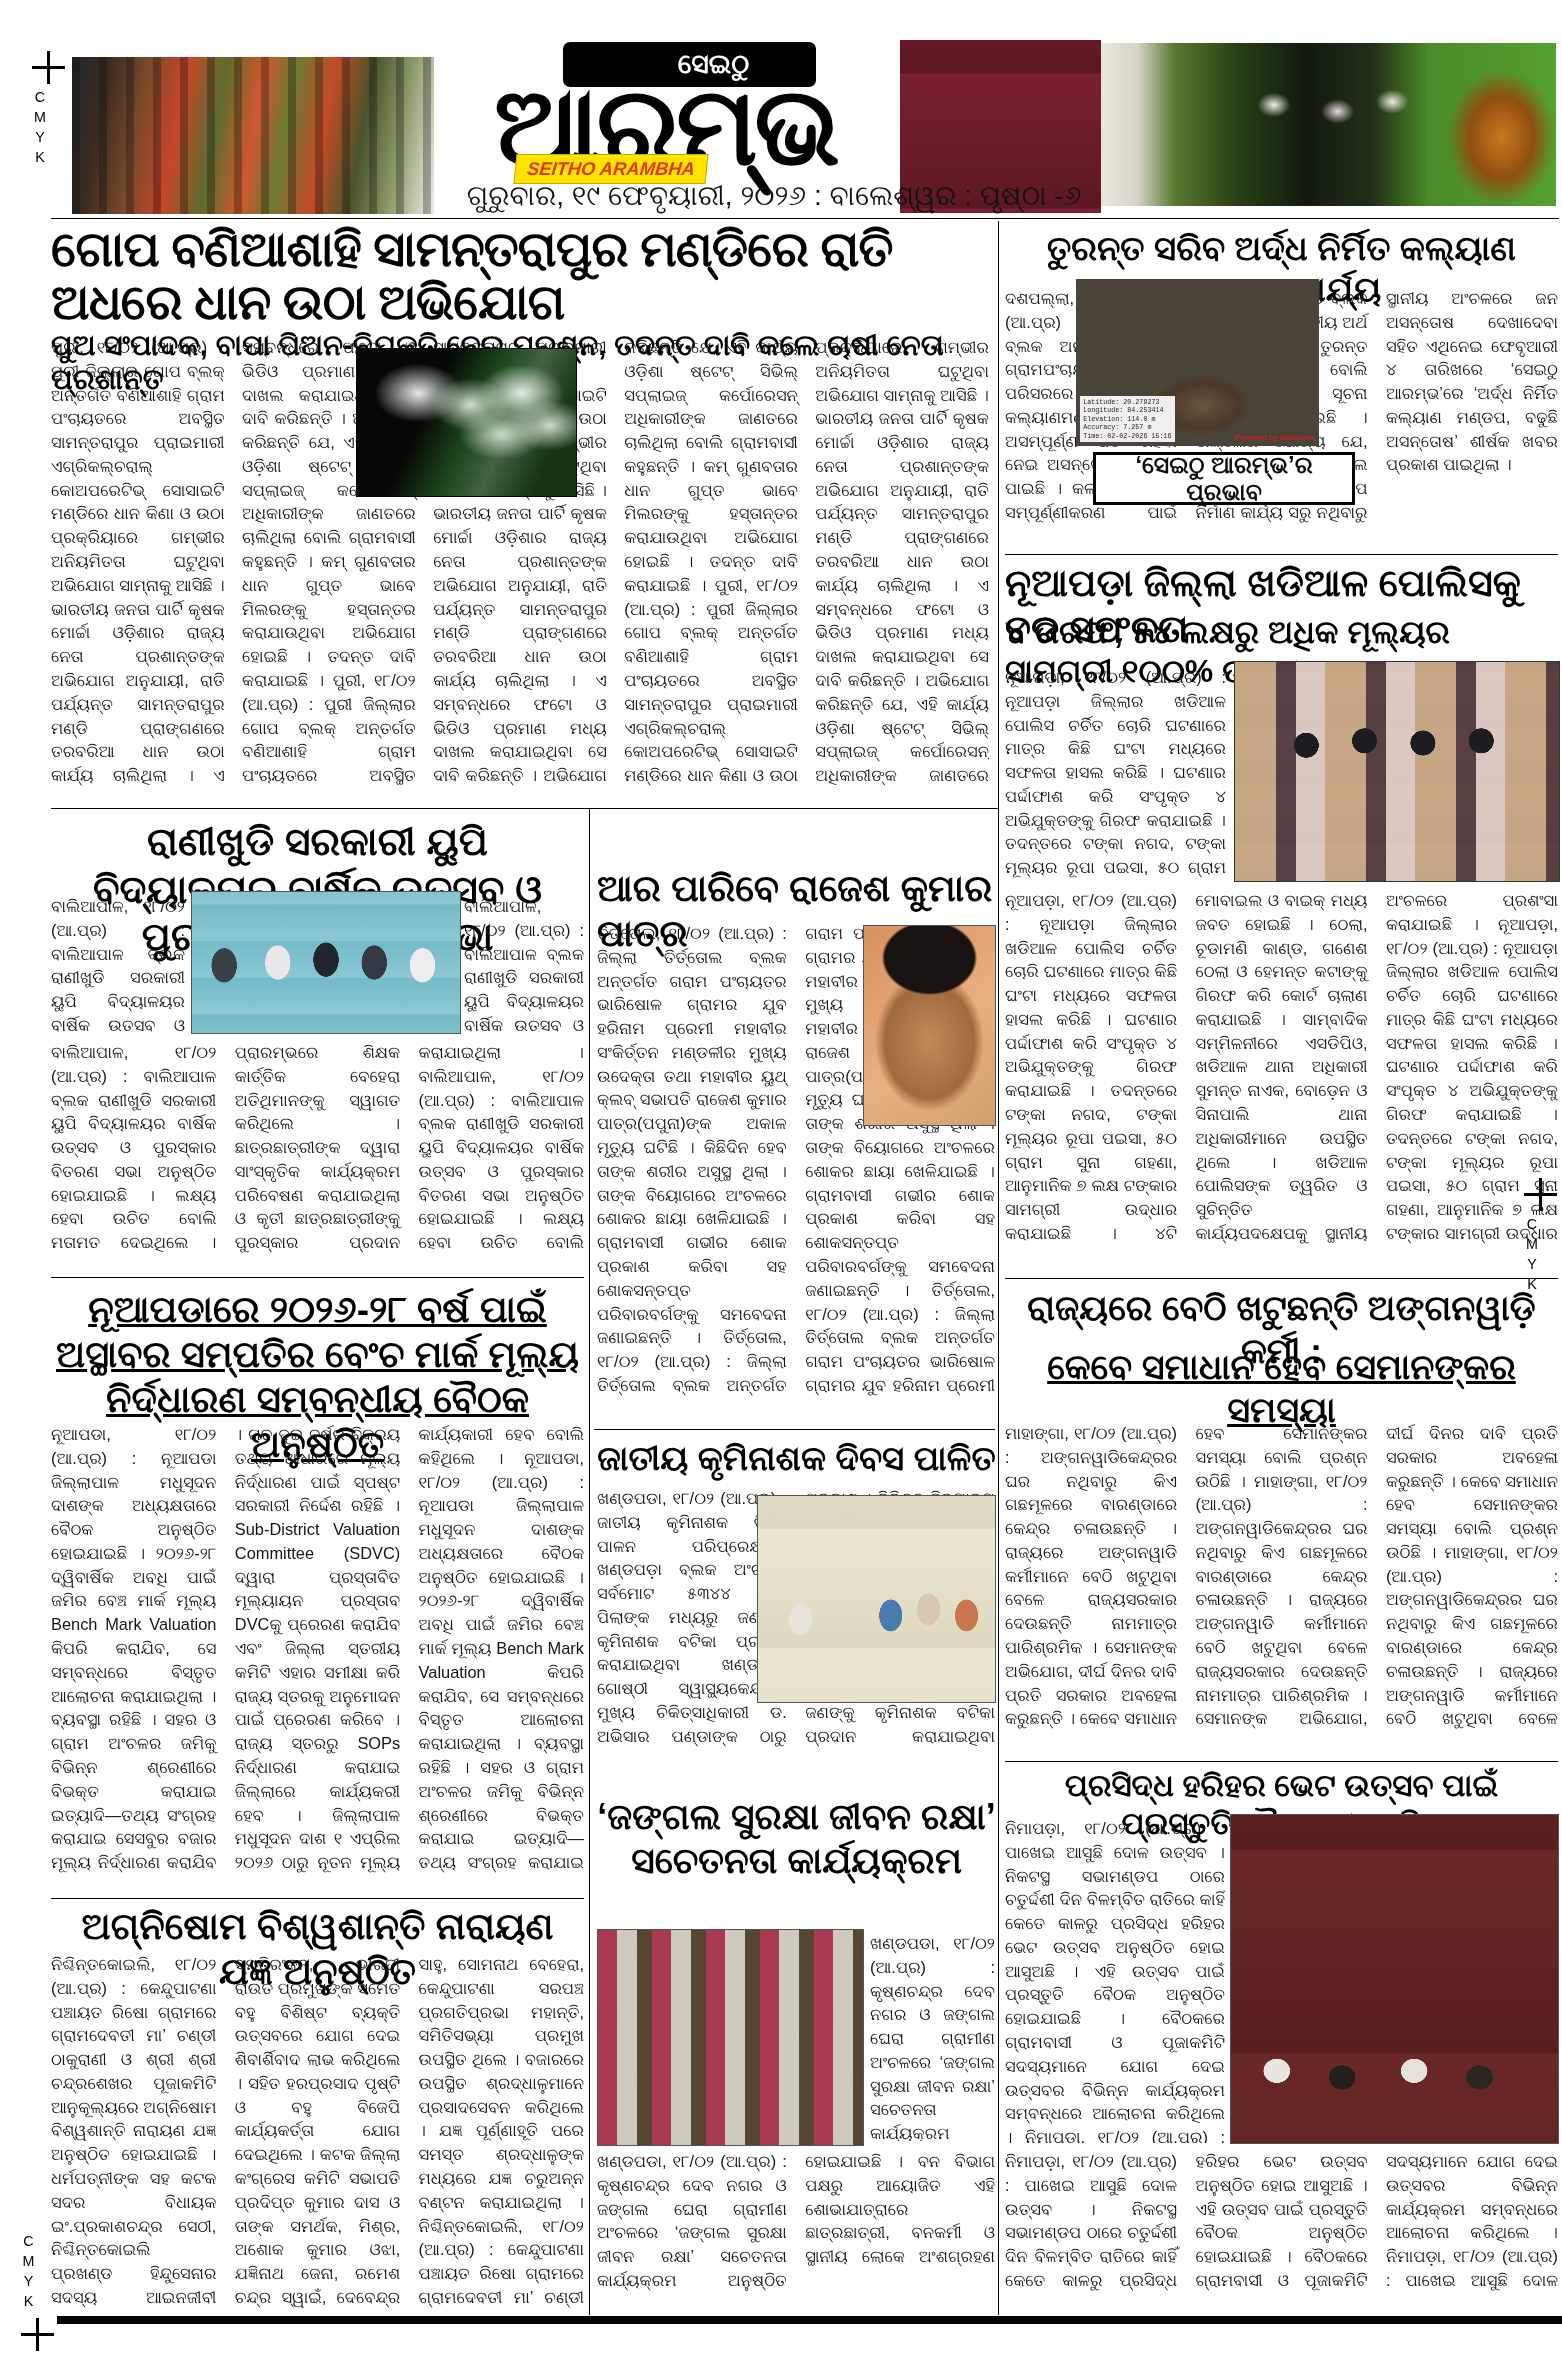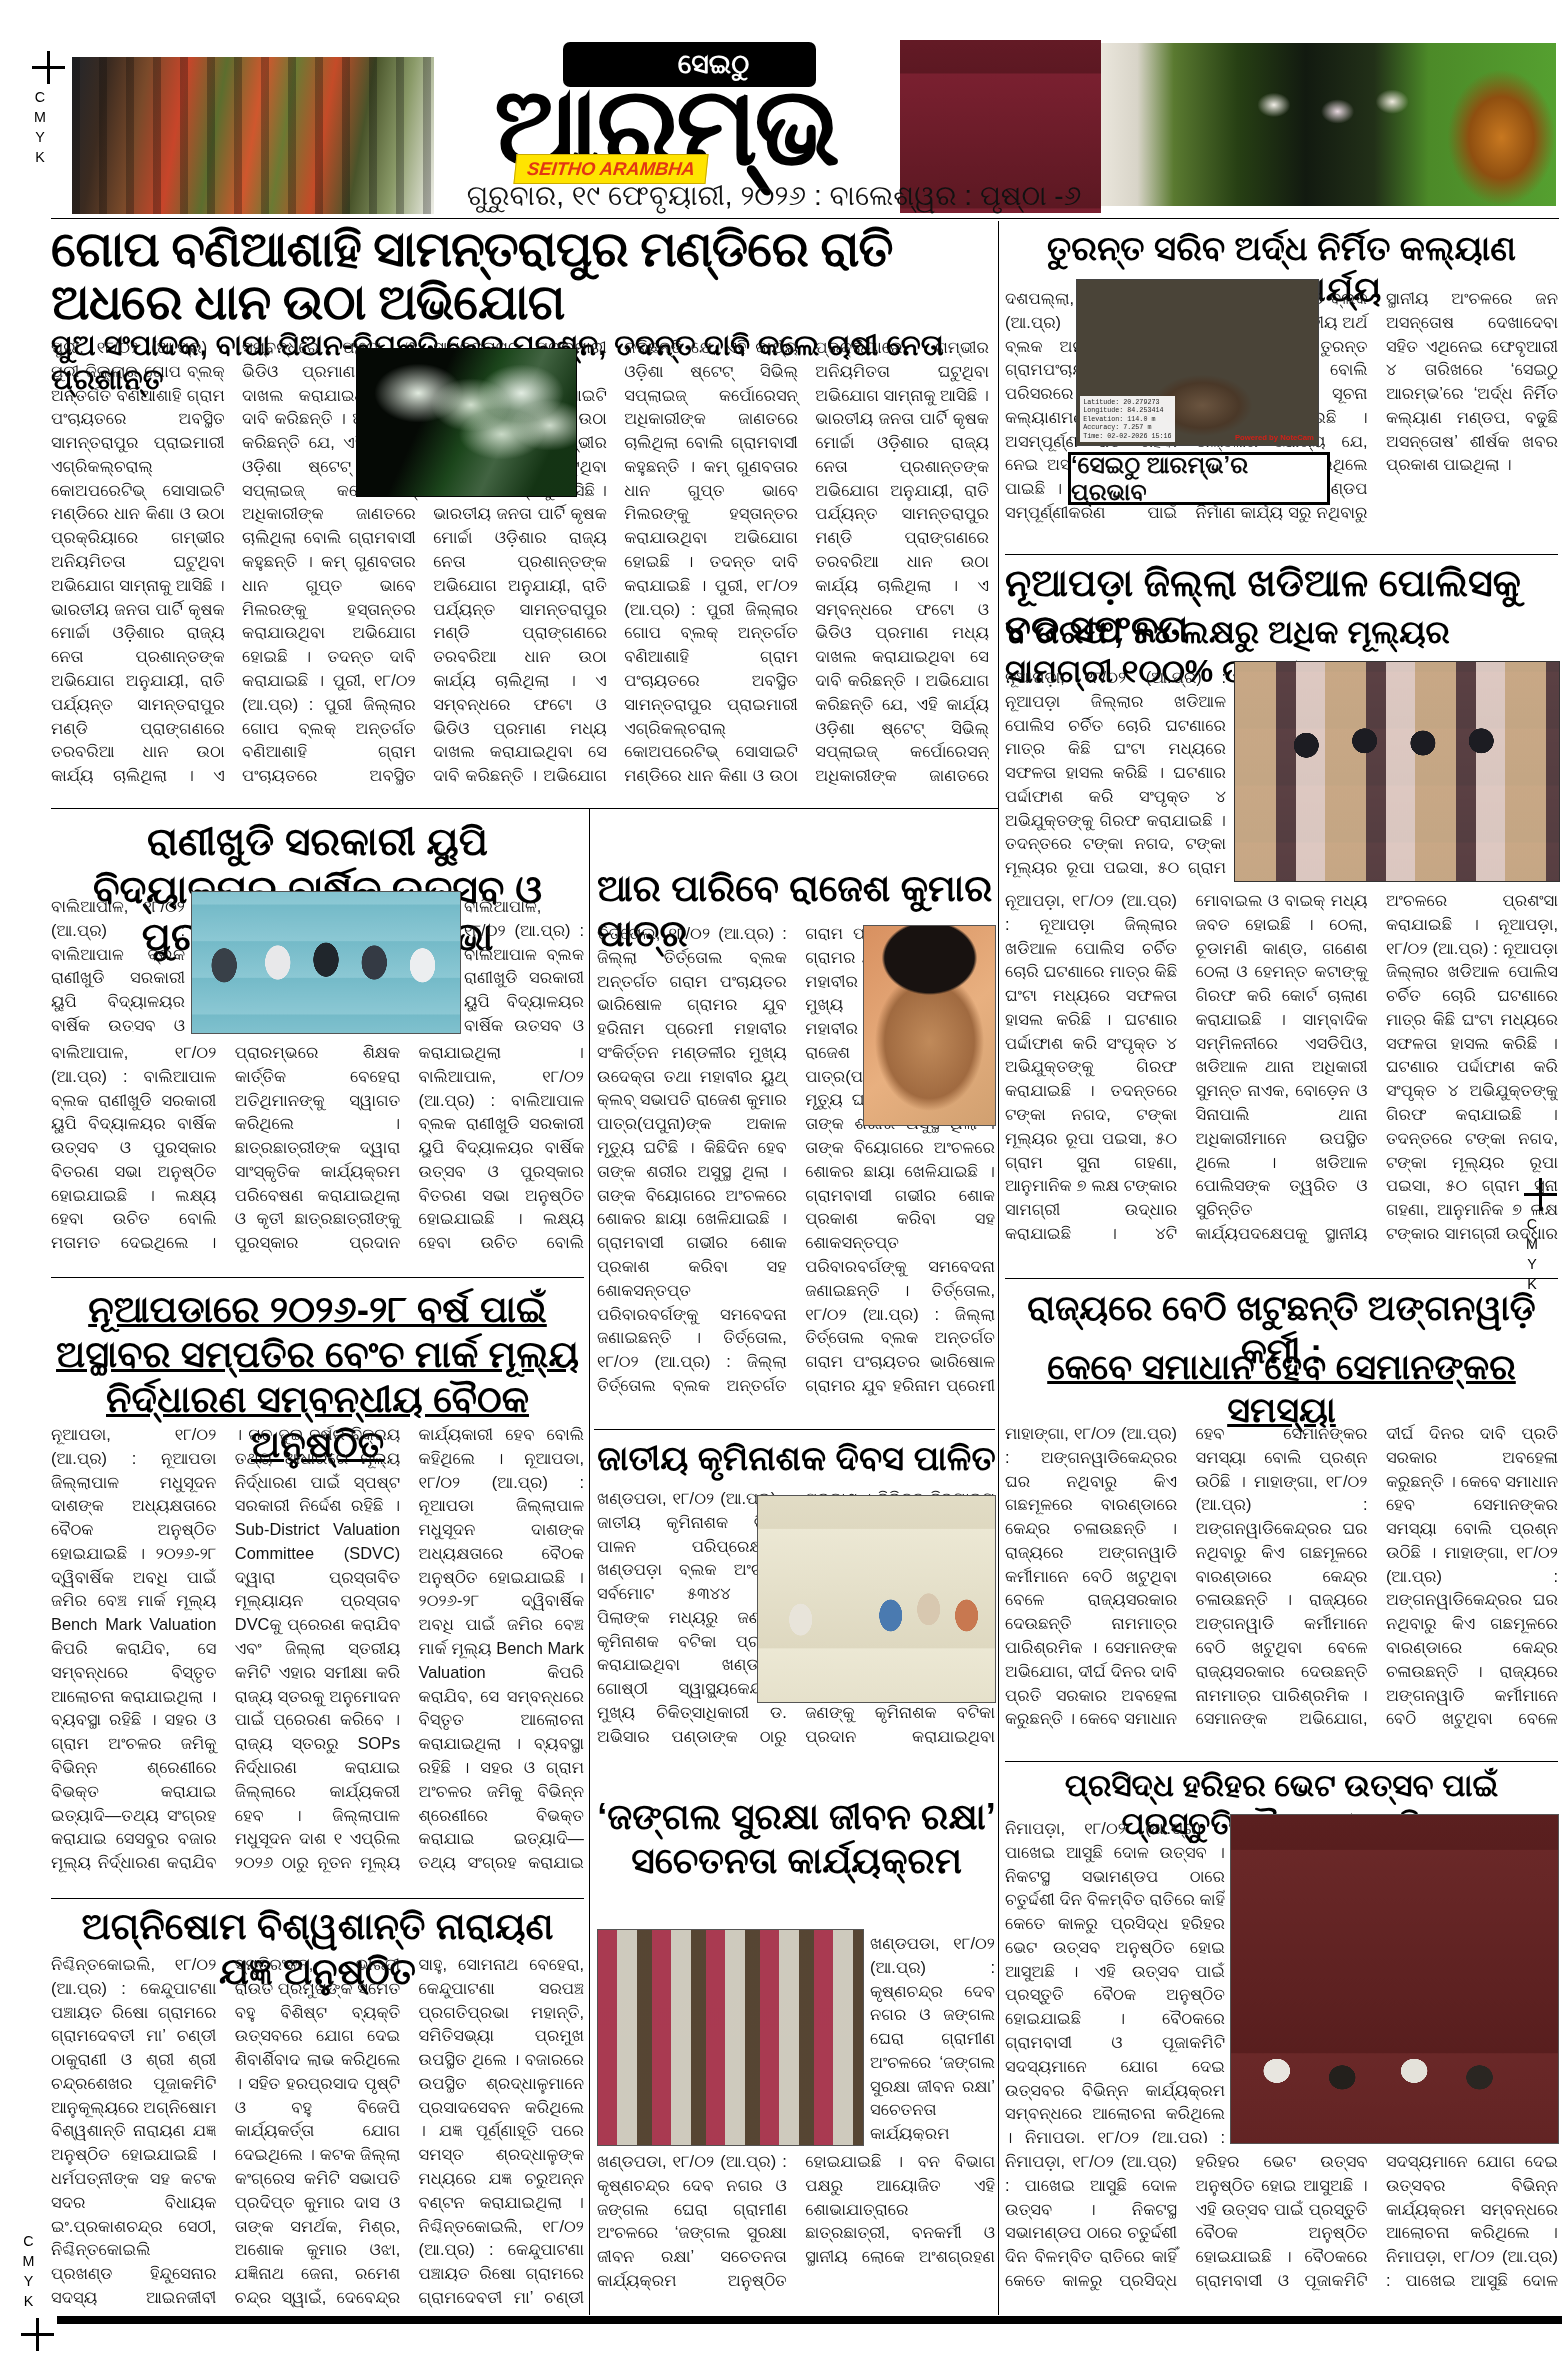--- a/index.html
+++ b/index.html
@@ -155,21 +155,21 @@
   <div class="ph ph-building abs" style="left:1076px;top:279px;width:241px;height:165px;border:1px solid #444;">
     <div class="gps">
       <div>Latitude: 20.279273</div>
       <div>Longitude: 84.253414</div>
       <div>Elevation: 114.0 m</div>
       <div>Accuracy: 7.257 m</div>
       <div>Time: 02-02-2026 15:16</div>
     </div>
     <div class="notecam">Powered by NoteCam</div>
   </div>
-  <div class="impact-box abs" style="left:1068px;top:452px;width:256px;height:47px;">‘ସେଇଠୁ ଆରମ୍ଭ’ର ପ୍ରଭାବ</div>
+  <div class="impact-box abs" style="left:1093px;top:452px;width:256px;height:47px;text-align:center;">‘ସେଇଠୁ ଆରମ୍ଭ’ର ପ୍ରଭାବ</div>
 
   <div class="rule" style="left:1005px;top:554px;width:553px;height:1px;"></div>
 
   <div class="abs hl h-a" style="left:1005px;top:560px;width:553px;font-size:38px;">ନୂଆପଡ଼ା ଜିଲ୍ଲା ଖଡିଆଳ ପୋଲିସକୁ ବଡ ସଫଳତା</div>
   <div class="abs hl h-a" style="left:1005px;top:613px;width:553px;font-size:32px;">୪ ଗିରଫ, ୫୪ ଲକ୍ଷରୁ ଅଧିକ ମୂଲ୍ୟର ସାମଗ୍ରୀ ୧୦୦% ଉଦ୍ଧାର</div>
   <div class="abs body-txt" style="left:1005px;top:666px;width:221px;height:215px;">ନୂଆପଡ଼ା, ୧୮/୦୨ (ଆ.ପ୍ର) : ନୂଆପଡ଼ା ଜିଲ୍ଲାର ଖଡିଆଳ ପୋଲିସ ଚର୍ଚିତ ଚୋରି ଘଟଣାରେ ମାତ୍ର କିଛି ଘଂଟା ମଧ୍ୟରେ ସଫଳତା ହାସଲ କରିଛି । ଘଟଣାର ପର୍ଦ୍ଦାଫାଶ କରି ସଂପୃକ୍ତ ୪ ଅଭିଯୁକ୍ତଙ୍କୁ ଗିରଫ କରାଯାଇଛି । ତଦନ୍ତରେ ଟଙ୍କା ନଗଦ, ଟଙ୍କା ମୂଲ୍ୟର ରୂପା ପଇସା, ୫୦ ଗ୍ରାମ ସୁନା ଗହଣା, ଆନୁମାନିକ ୭ ଲକ୍ଷ ଟଙ୍କାର ସାମଗ୍ରୀ ଉଦ୍ଧାର କରାଯାଇଛି । ୪ଟି ମୋବାଇଲ ଓ ବାଇକ୍ ମଧ୍ୟ ଜବତ ହୋଇଛି । ଠେଲା, ଚୂଡାମଣି କାଣ୍ଡ, ଗଣେଶ ଠେଲା ଓ ହେମନ୍ତ କଟାଙ୍କୁ ଗିରଫ କରି କୋର୍ଟ ଚାଲାଣ କରାଯାଇଛି । ସାମ୍ବାଦିକ ସମ୍ମିଳନୀରେ ଏସଡିପିଓ, ଖଡିଆଳ ଥାନା ଅଧିକାରୀ ସୁମନ୍ତ ନାଏକ, ବୋଡ଼େନ ଓ ସିନାପାଲି ଥାନା ଅଧିକାରୀମାନେ ଉପସ୍ଥିତ ଥିଲେ । ଖଡିଆଳ ପୋଲିସଙ୍କ ତ୍ୱରିତ ଓ ସୁଚିନ୍ତିତ କାର୍ଯ୍ୟପଦକ୍ଷେପକୁ ସ୍ଥାନୀୟ ଅଂଚଳରେ ପ୍ରଶଂସା କରାଯାଇଛି ।</div>
   <div class="ph ph-police abs" style="left:1234px;top:661px;width:324px;height:219px;border:1px solid #333;"></div>
   <div class="abs body-txt cols3" style="left:1005px;top:889px;width:553px;height:375px;">ନୂଆପଡ଼ା, ୧୮/୦୨ (ଆ.ପ୍ର) : ନୂଆପଡ଼ା ଜିଲ୍ଲାର ଖଡିଆଳ ପୋଲିସ ଚର୍ଚିତ ଚୋରି ଘଟଣାରେ ମାତ୍ର କିଛି ଘଂଟା ମଧ୍ୟରେ ସଫଳତା ହାସଲ କରିଛି । ଘଟଣାର ପର୍ଦ୍ଦାଫାଶ କରି ସଂପୃକ୍ତ ୪ ଅଭିଯୁକ୍ତଙ୍କୁ ଗିରଫ କରାଯାଇଛି । ତଦନ୍ତରେ ଟଙ୍କା ନଗଦ, ଟଙ୍କା ମୂଲ୍ୟର ରୂପା ପଇସା, ୫୦ ଗ୍ରାମ ସୁନା ଗହଣା, ଆନୁମାନିକ ୭ ଲକ୍ଷ ଟଙ୍କାର ସାମଗ୍ରୀ ଉଦ୍ଧାର କରାଯାଇଛି । ୪ଟି ମୋବାଇଲ ଓ ବାଇକ୍ ମଧ୍ୟ ଜବତ ହୋଇଛି । ଠେଲା, ଚୂଡାମଣି କାଣ୍ଡ, ଗଣେଶ ଠେଲା ଓ ହେମନ୍ତ କଟାଙ୍କୁ ଗିରଫ କରି କୋର୍ଟ ଚାଲାଣ କରାଯାଇଛି । ସାମ୍ବାଦିକ ସମ୍ମିଳନୀରେ ଏସଡିପିଓ, ଖଡିଆଳ ଥାନା ଅଧିକାରୀ ସୁମନ୍ତ ନାଏକ, ବୋଡ଼େନ ଓ ସିନାପାଲି ଥାନା ଅଧିକାରୀମାନେ ଉପସ୍ଥିତ ଥିଲେ । ଖଡିଆଳ ପୋଲିସଙ୍କ ତ୍ୱରିତ ଓ ସୁଚିନ୍ତିତ କାର୍ଯ୍ୟପଦକ୍ଷେପକୁ ସ୍ଥାନୀୟ ଅଂଚଳରେ ପ୍ରଶଂସା କରାଯାଇଛି । ନୂଆପଡ଼ା, ୧୮/୦୨ (ଆ.ପ୍ର) : ନୂଆପଡ଼ା ଜିଲ୍ଲାର ଖଡିଆଳ ପୋଲିସ ଚର୍ଚିତ ଚୋରି ଘଟଣାରେ ମାତ୍ର କିଛି ଘଂଟା ମଧ୍ୟରେ ସଫଳତା ହାସଲ କରିଛି । ଘଟଣାର ପର୍ଦ୍ଦାଫାଶ କରି ସଂପୃକ୍ତ ୪ ଅଭିଯୁକ୍ତଙ୍କୁ ଗିରଫ କରାଯାଇଛି । ତଦନ୍ତରେ ଟଙ୍କା ନଗଦ, ଟଙ୍କା ମୂଲ୍ୟର ରୂପା ପଇସା, ୫୦ ଗ୍ରାମ ସୁନା ଗହଣା, ଆନୁମାନିକ ୭ ଲକ୍ଷ ଟଙ୍କାର ସାମଗ୍ରୀ ଉଦ୍ଧାର କରାଯାଇଛି । ୪ଟି ମୋବାଇଲ ଓ ବାଇକ୍ ମଧ୍ୟ ଜବତ ହୋଇଛି । ଠେଲା, ଚୂଡାମଣି କାଣ୍ଡ, ଗଣେଶ ଠେଲା ଓ ହେମନ୍ତ କଟାଙ୍କୁ ଗିରଫ କରି କୋର୍ଟ ଚାଲାଣ କରାଯାଇଛି । ସାମ୍ବାଦିକ ସମ୍ମିଳନୀରେ ଏସଡିପିଓ, ଖଡିଆଳ ଥାନା ଅଧିକାରୀ ସୁମନ୍ତ ନାଏକ, ବୋଡ଼େନ ଓ ସିନାପାଲି ଥାନା ଅଧିକାରୀମାନେ ଉପସ୍ଥିତ ଥିଲେ । ଖଡିଆଳ ପୋଲିସଙ୍କ ତ୍ୱରିତ ଓ ସୁଚିନ୍ତିତ କାର୍ଯ୍ୟପଦକ୍ଷେପକୁ ସ୍ଥାନୀୟ ଅଂଚଳରେ ପ୍ରଶଂସା କରାଯାଇଛି ।</div>
 
   <div class="rule" style="left:51px;top:808px;width:947px;height:1px;"></div>

